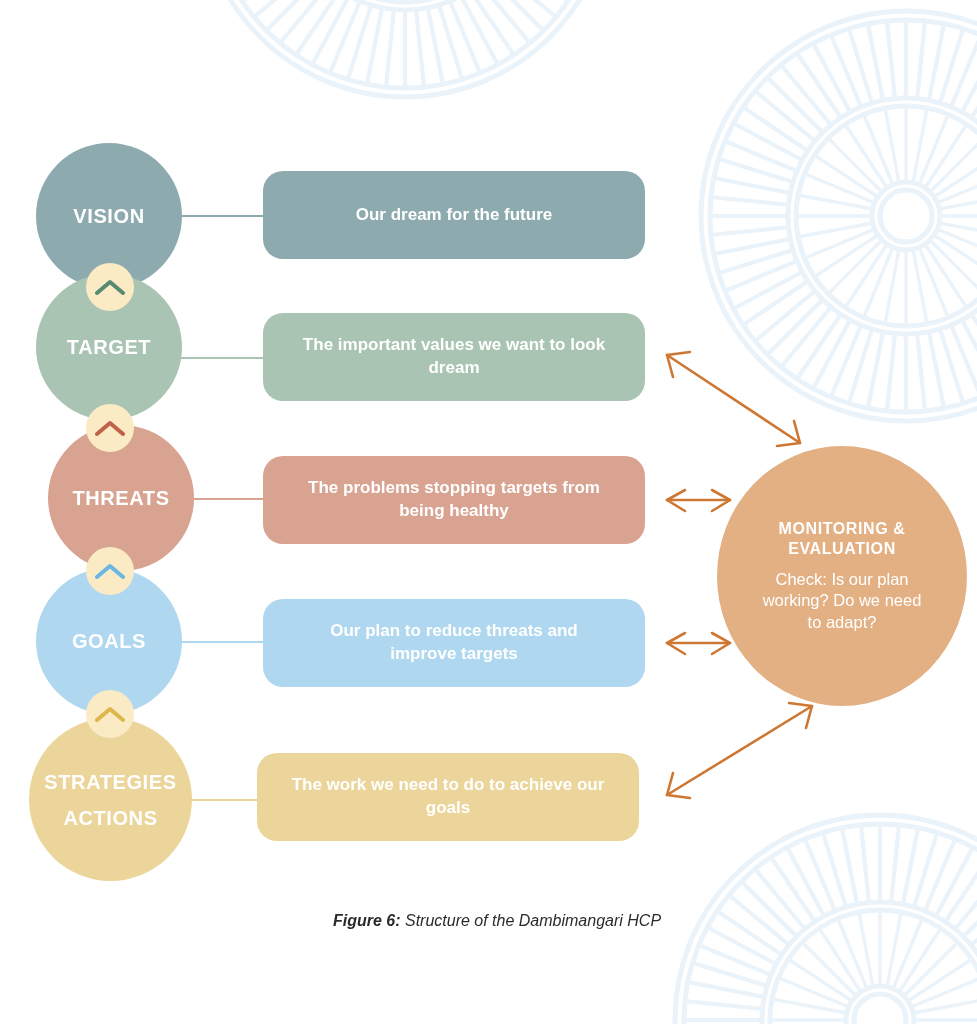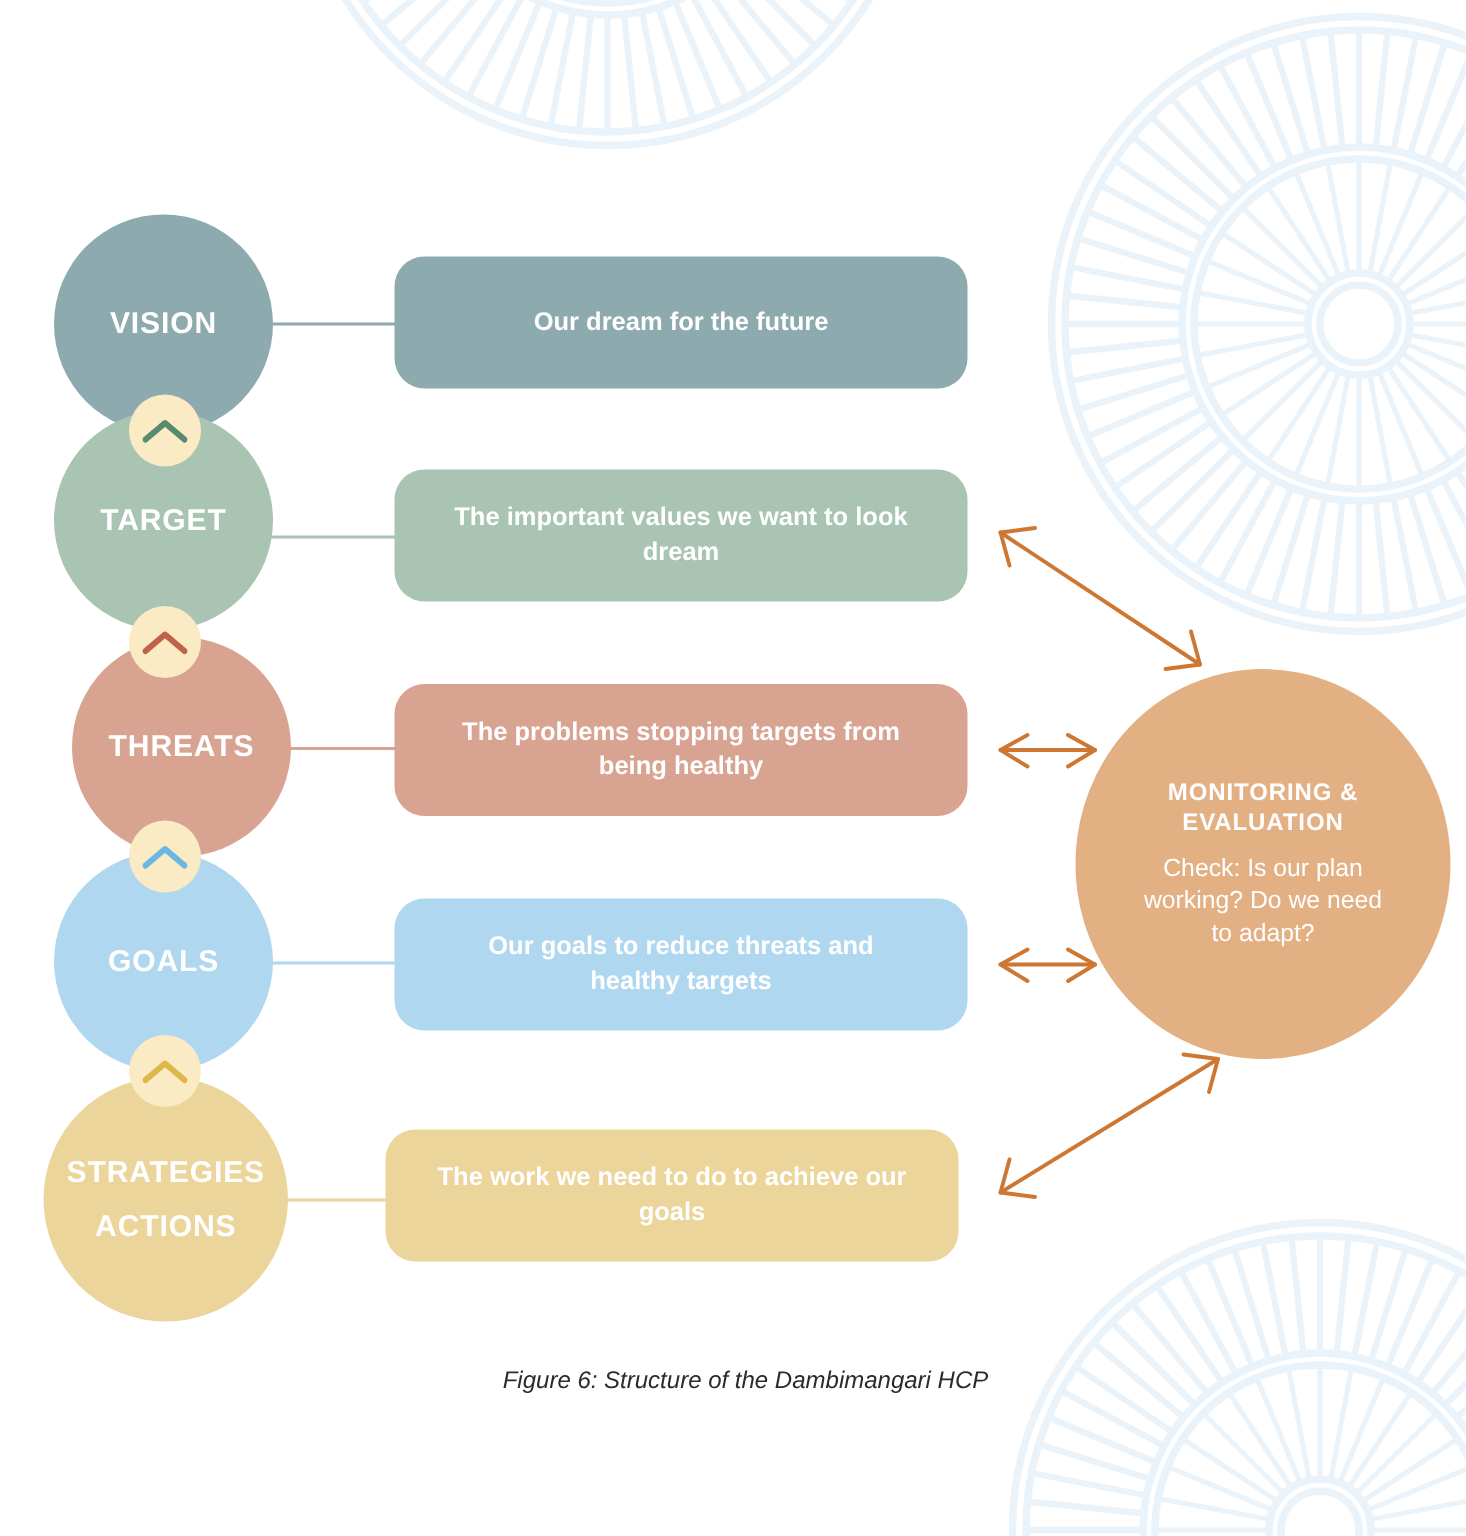--- a/index.html
+++ b/index.html
@@ -44,21 +44,21 @@
            color:#fff;z-index:4;padding:0 24px;box-sizing:border-box;}
   #me-node .halo{position:absolute;left:-14px;top:-14px;right:-14px;bottom:-14px;
                  border-radius:50%;z-index:-1;}
   #me-title{font-size:16px;font-weight:bold;letter-spacing:.6px;line-height:1.25;
             text-transform:uppercase;}
   #me-sub{font-size:16.5px;line-height:1.3;margin-top:10px;font-weight:400;}
 
   
   #caption{position:absolute;left:0;top:912px;width:977px;text-align:center;
            font-size:16px;font-style:italic;color:#2b2b2b;z-index:5;}
-  #caption .fignum{font-weight:normal;font-style:italic;margin-left:17px;}
+  #caption .fignum{font-weight:bold;font-style:italic;margin-left:17px;}
 </style>
 </head>
 <body>
 
 <div id="stage">
 
   <svg class="bg-layer" viewBox="0 0 977 1024" width="977" height="1024">
     <defs>
       <g id="sunburst">
 
@@ -277,21 +277,21 @@
     <span>The important values we want to look dream</span>
   </div>
 
   <div class="pill" style="left:270px;top:463px;width:368px;height:74px;background:#1d4ed8;">
     <span class="pillhalo" style="background:#D8A391;"></span>
     <span>The problems stopping targets from being healthy</span>
   </div>
 
   <div class="pill" style="left:270px;top:606px;width:368px;height:74px;background:#6BB6E3;">
     <span class="pillhalo" style="background:#AFD8F0;"></span>
-    <span>Our goals to reduce threats and healthy targets</span>
+    <span>Our plan to reduce threats and improve targets</span>
   </div>
 
   <div class="pill" style="left:264px;top:760px;width:368px;height:74px;background:#ec4899;">
     <span class="pillhalo" style="background:#EBD59A;"></span>
     <span>The work we need to do to achieve our goals</span>
   </div>
 
   <div id="me-node" style="left:731px;top:460px;width:222px;height:232px;background:#D4813C;">
     <span class="halo" style="background:#E3B083;"></span>
     <span id="me-title">MONITORING &amp; EVALUATION</span>

